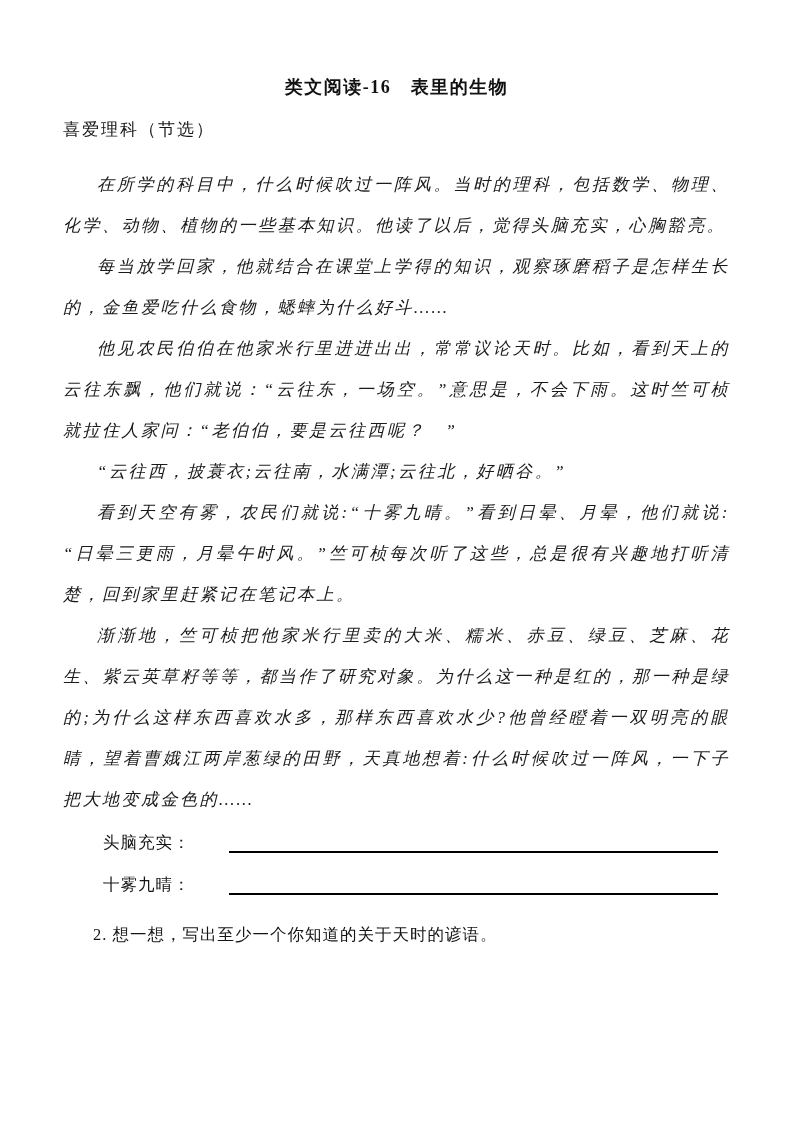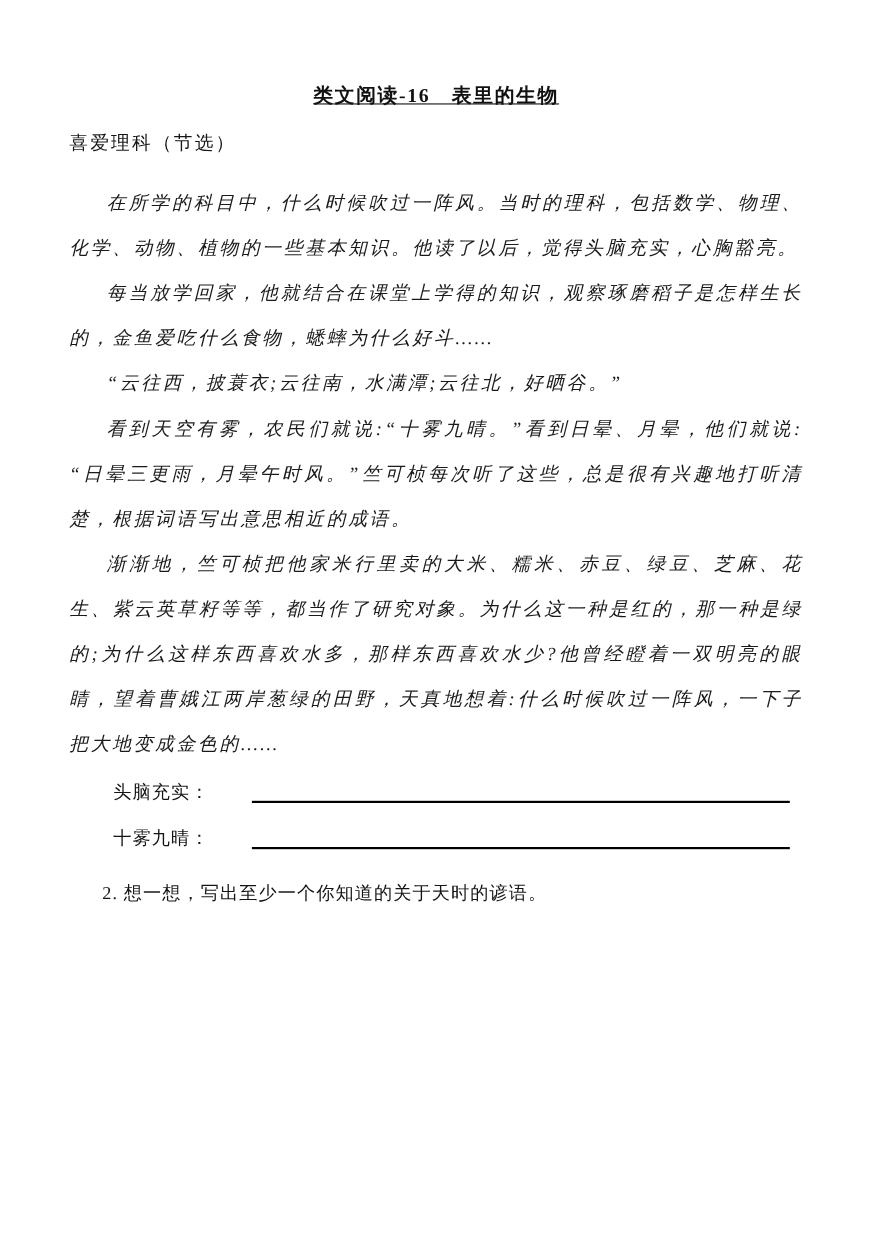--- a/index.html
+++ b/index.html
@@ -16,21 +16,20 @@
     overflow: hidden;
   }
   .doc-title {
     margin: 0;
     text-align: center;
     font-size: 18px;
     font-weight: bold;
     letter-spacing: 1.5px;
     line-height: 26px;
     color: #111;
-    text-decoration: underline;
   }
   .doc-subtitle {
     margin: 17px 0 0 0;
     text-align: left;
     font-size: 17px;
     font-weight: normal;
     letter-spacing: 2px;
     line-height: 26px;
     color: #161616;
   }
@@ -96,22 +95,23 @@
 
 <div class="page">
 
   <h1 class="doc-title">类文阅读-16　表里的生物</h1>
 
   <h2 class="doc-subtitle">喜爱理科（节选）</h2>
 
   <div class="article-body">
     <p>在所学的科目中，什么时候吹过一阵风。当时的理科，包括数学、物理、化学、动物、植物的一些基本知识。他读了以后，觉得头脑充实，心胸豁亮。</p>
     <p>每当放学回家，他就结合在课堂上学得的知识，观察琢磨稻子是怎样生长的，金鱼爱吃什么食物，蟋蟀为什么好斗……</p>
+    <p>他见农民伯伯在他家米行里进进出出，常常议论天时。比如，看到天上的云往东飘，他们就说：“云往东，一场空。”意思是，不会下雨。这时竺可桢就拉住人家问：“老伯伯，要是云往西呢？　”</p>
     <p>“云往西，披蓑衣;云往南，水满潭;云往北，好晒谷。”</p>
-    <p>看到天空有雾，农民们就说:“十雾九晴。”看到日晕、月晕，他们就说:“日晕三更雨，月晕午时风。”竺可桢每次听了这些，总是很有兴趣地打听清楚，根据词语写出意思相近的成语。</p>
+    <p>看到天空有雾，农民们就说:“十雾九晴。”看到日晕、月晕，他们就说:“日晕三更雨，月晕午时风。”竺可桢每次听了这些，总是很有兴趣地打听清楚，回到家里赶紧记在笔记本上。</p>
     <p>渐渐地，竺可桢把他家米行里卖的大米、糯米、赤豆、绿豆、芝麻、花生、紫云英草籽等等，都当作了研究对象。为什么这一种是红的，那一种是绿的;为什么这样东西喜欢水多，那样东西喜欢水少?他曾经瞪着一双明亮的眼睛，望着曹娥江两岸葱绿的田野，天真地想着:什么时候吹过一阵风，一下子把大地变成金色的……</p>
   </div>
 
 
 
   <div class="blank-row first">
     <span class="blank-label">头脑充实：</span>
     <span class="blank-line"></span>
   </div>
 

